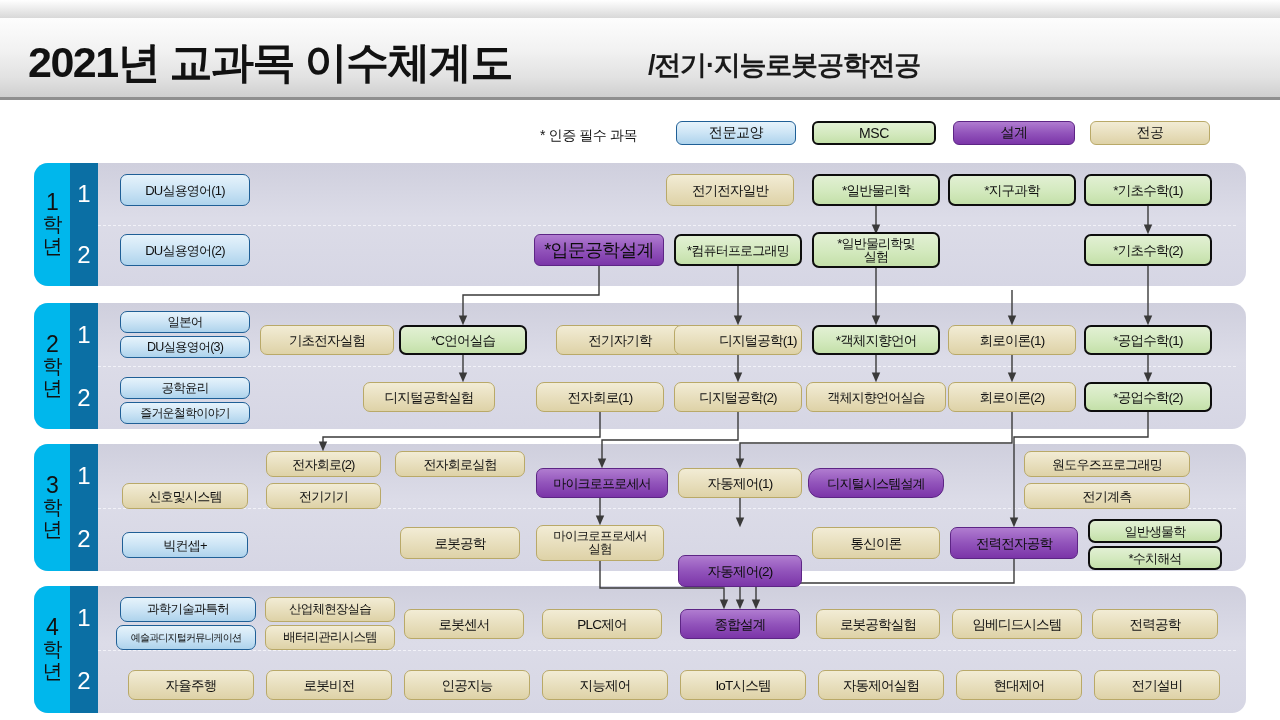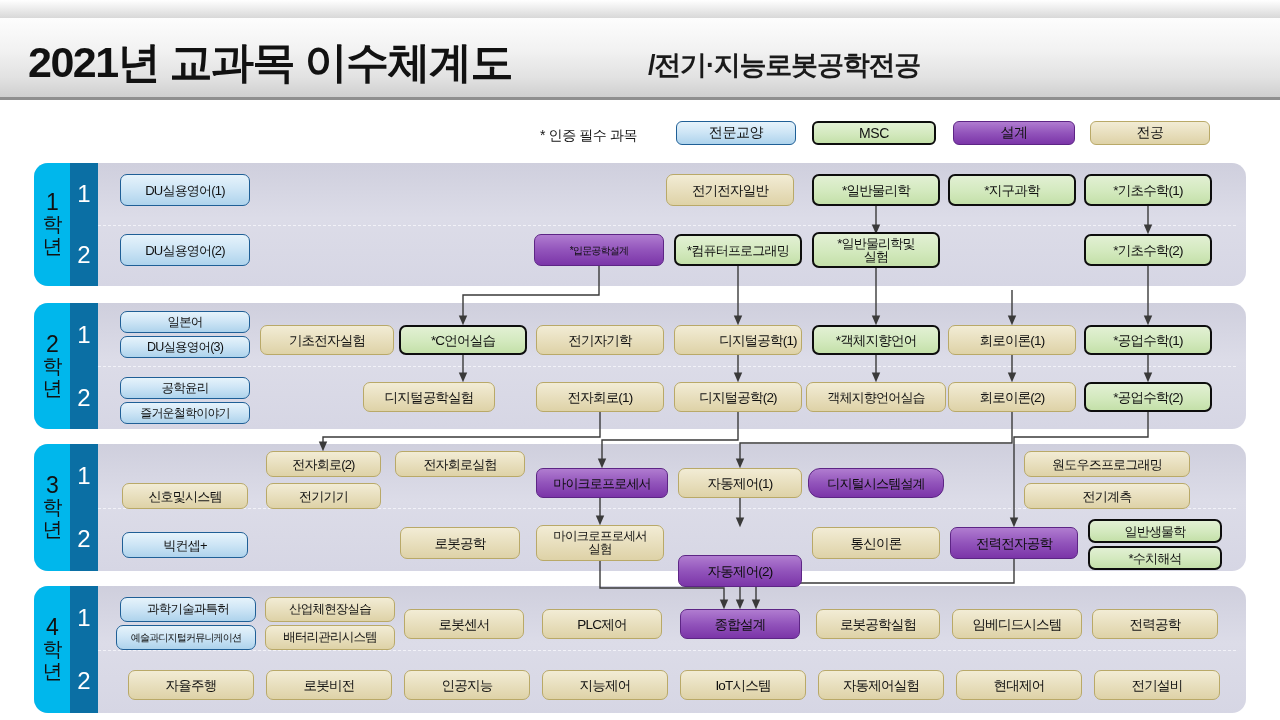--- a/index.html
+++ b/index.html
@@ -208,38 +208,38 @@
       </g>
   </svg>
 
   <div id="course-host">
       <div class="cbox t-liberal" style="left: 120px; top: 174px; width: 130px; height: 32px; font-size: 13px; white-space: pre-line;">DU실용영어(1)</div>
       <div class="cbox t-major" style="left: 666px; top: 174px; width: 128px; height: 32px; font-size: 13.5px; white-space: pre-line;">전기전자일반</div>
       <div class="cbox t-msc" style="left: 812px; top: 174px; width: 128px; height: 32px; font-size: 13.5px; white-space: pre-line;">*일반물리학</div>
       <div class="cbox t-msc" style="left: 948px; top: 174px; width: 128px; height: 32px; font-size: 13.5px; white-space: pre-line;">*지구과학</div>
       <div class="cbox t-msc" style="left: 1084px; top: 174px; width: 128px; height: 32px; font-size: 13.5px; white-space: pre-line;">*기초수학(1)</div>
       <div class="cbox t-liberal" style="left: 120px; top: 234px; width: 130px; height: 32px; font-size: 13px; white-space: pre-line;">DU실용영어(2)</div>
-      <div class="cbox t-design" style="left: 534px; top: 234px; width: 130px; height: 32px; font-size: 10px; color: rgb(13, 13, 13); white-space: pre-line;">*입문공학설계</div>
+      <div class="cbox t-design" style="left: 534px; top: 234px; width: 130px; height: 32px; font-size: 18px; color: rgb(13, 13, 13); white-space: pre-line; border-radius: 6px;">*입문공학설계</div>
       <div class="cbox t-msc" style="left: 674px; top: 234px; width: 128px; height: 32px; font-size: 13px; white-space: pre-line;">*컴퓨터프로그래밍</div>
       <div class="cbox t-msc" style="left: 812px; top: 232px; width: 128px; height: 36px; font-size: 13px; white-space: pre-line;">*일반물리학및
 실험</div>
       <div class="cbox t-msc" style="left: 1084px; top: 234px; width: 128px; height: 32px; font-size: 13.5px; white-space: pre-line;">*기초수학(2)</div>
       <div class="cbox t-liberal" style="left: 120px; top: 311px; width: 130px; height: 22px; font-size: 12.5px; white-space: pre-line;">일본어</div>
       <div class="cbox t-liberal" style="left: 120px; top: 336px; width: 130px; height: 22px; font-size: 12.5px; white-space: pre-line;">DU실용영어(3)</div>
       <div class="cbox t-major" style="left: 260px; top: 325px; width: 134px; height: 30px; font-size: 13.5px; white-space: pre-line;">기초전자실험</div>
       <div class="cbox t-msc" style="left: 399px; top: 325px; width: 128px; height: 30px; font-size: 13.5px; white-space: pre-line;">*C언어실습</div>
-      <div class="cbox t-major" style="left: 536px; top: 325px; width: 128px; height: 30px; font-size: 13.5px; white-space: pre-line;">전기자기학</div>
+      <div class="cbox t-major" style="left: 556px; top: 325px; width: 128px; height: 30px; font-size: 13.5px; white-space: pre-line;">전기자기학</div>
       <div class="cbox t-major" style="left: 674px; top: 325px; width: 128px; height: 30px; font-size: 13.5px; white-space: pre-line; padding-left: 40px;">디지털공학(1)</div>
       <div class="cbox t-msc" style="left: 812px; top: 325px; width: 128px; height: 30px; font-size: 13.5px; white-space: pre-line;">*객체지향언어</div>
       <div class="cbox t-major" style="left: 948px; top: 325px; width: 128px; height: 30px; font-size: 13.5px; white-space: pre-line;">회로이론(1)</div>
       <div class="cbox t-msc" style="left: 1084px; top: 325px; width: 128px; height: 30px; font-size: 13.5px; white-space: pre-line;">*공업수학(1)</div>
       <div class="cbox t-liberal" style="left: 120px; top: 377px; width: 130px; height: 22px; font-size: 12.5px; white-space: pre-line;">공학윤리</div>
       <div class="cbox t-liberal" style="left: 120px; top: 402px; width: 130px; height: 22px; font-size: 12px; white-space: pre-line;">즐거운철학이야기</div>
       <div class="cbox t-major" style="left: 363px; top: 382px; width: 132px; height: 30px; font-size: 13.5px; white-space: pre-line;">디지털공학실험</div>
-      <div class="cbox t-major" style="left: 536px; top: 382px; width: 128px; height: 30px; font-size: 13.5px; white-space: pre-line;">전자회로(1)</div>
+      <div class="cbox t-major" style="left: 536px; top: 382px; width: 128px; height: 30px; font-size: 13.5px; white-space: pre-line; border-radius: 8px;">전자회로(1)</div>
       <div class="cbox t-major" style="left: 674px; top: 382px; width: 128px; height: 30px; font-size: 13.5px; white-space: pre-line;">디지털공학(2)</div>
       <div class="cbox t-major" style="left: 806px; top: 382px; width: 140px; height: 30px; font-size: 13px; white-space: pre-line;">객체지향언어실습</div>
       <div class="cbox t-major" style="left: 948px; top: 382px; width: 128px; height: 30px; font-size: 13.5px; white-space: pre-line;">회로이론(2)</div>
       <div class="cbox t-msc" style="left: 1084px; top: 382px; width: 128px; height: 30px; font-size: 13.5px; white-space: pre-line;">*공업수학(2)</div>
       <div class="cbox t-major" style="left: 266px; top: 451px; width: 115px; height: 26px; font-size: 13px; white-space: pre-line;">전자회로(2)</div>
       <div class="cbox t-major" style="left: 395px; top: 451px; width: 130px; height: 26px; font-size: 13px; white-space: pre-line;">전자회로실험</div>
       <div class="cbox t-major" style="left: 122px; top: 483px; width: 126px; height: 26px; font-size: 13px; white-space: pre-line;">신호및시스템</div>
       <div class="cbox t-major" style="left: 266px; top: 483px; width: 115px; height: 26px; font-size: 13px; white-space: pre-line;">전기기기</div>
       <div class="cbox t-design" style="left: 536px; top: 468px; width: 132px; height: 30px; font-size: 13px; color: rgb(13, 13, 13); white-space: pre-line;">마이크로프로세서</div>
       <div class="cbox t-major" style="left: 678px; top: 468px; width: 124px; height: 30px; font-size: 13.5px; white-space: pre-line;">자동제어(1)</div>

